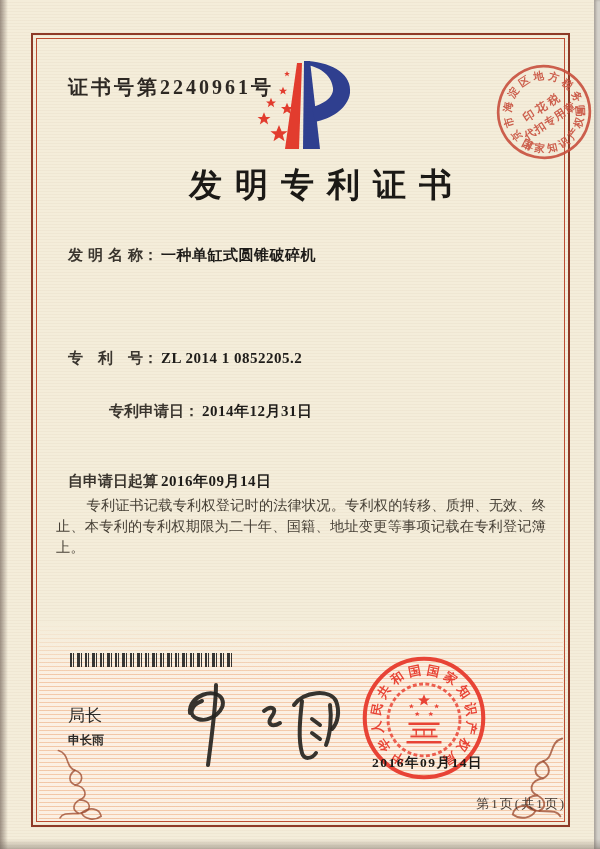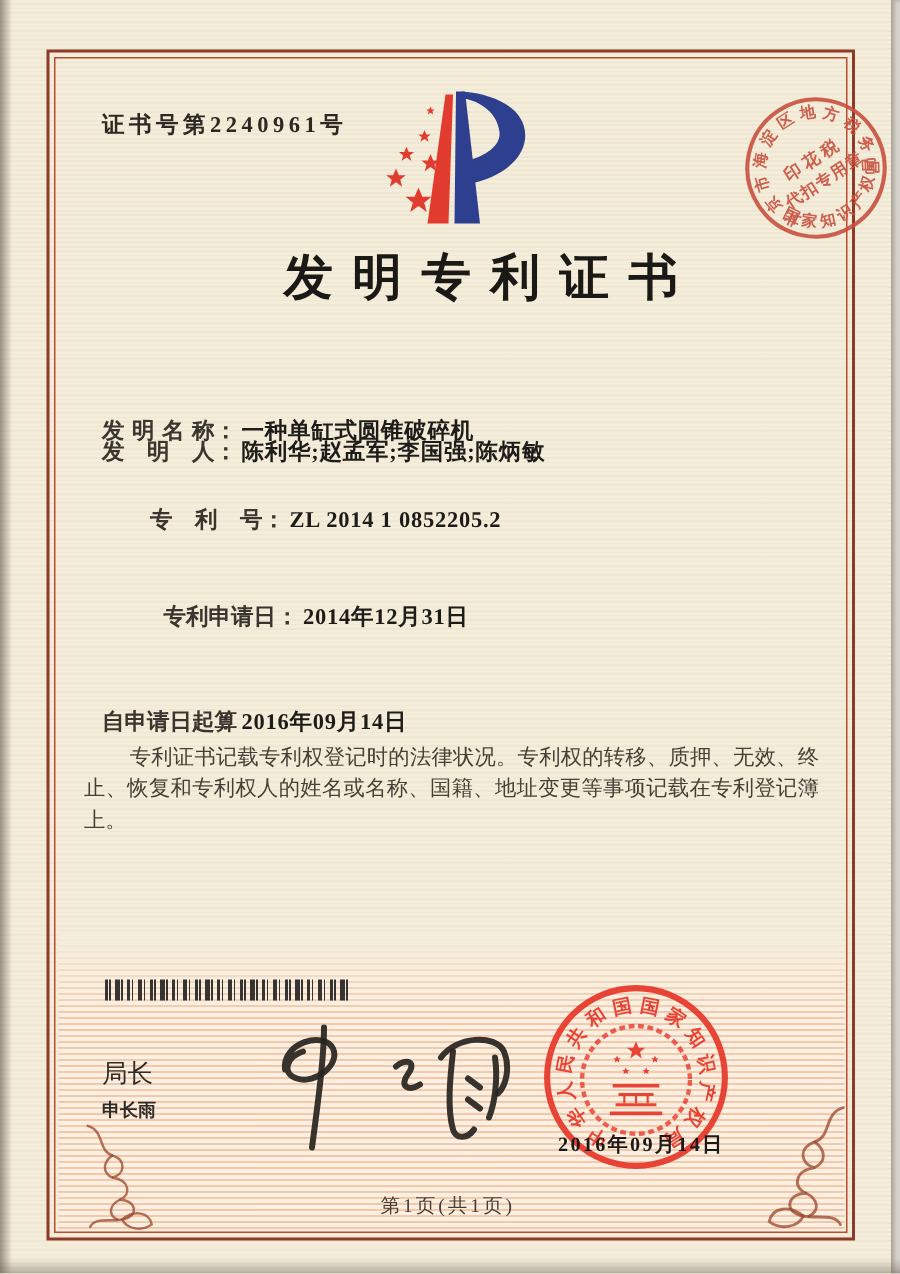--- a/index.html
+++ b/index.html
@@ -19,32 +19,32 @@
     background:repeating-linear-gradient(180deg,
       rgba(243,173,131,0.55) 0px, rgba(243,173,131,0.55) 1.4px,
       rgba(252,240,228,0.95) 1.4px, rgba(252,240,228,0.95) 4px);}
   .stripes::before{content:"";position:absolute;left:0;top:0;width:100%;height:55px;
     background:linear-gradient(180deg,#f4edda 0%, rgba(244,237,218,0) 100%);}
   
   .frame-outer{position:absolute;left:31px;top:33px;width:535px;height:790px;
                border:2.5px solid #8d3a27;z-index:2;}
   .frame-inner{position:absolute;left:3px;top:3px;right:3px;bottom:3px;border:1.3px solid #bc4c31;}
   
-  .cert-no{position:absolute;left:68px;top:74px;font-size:15px;letter-spacing:3px;
+  .cert-no{position:absolute;left:68px;top:74px;font-size:20px;letter-spacing:3px;
            color:#2d2823;font-weight:600;z-index:5;}
   .logo{position:absolute;left:242px;top:57px;width:128px;height:100px;z-index:5;}
   .title{position:absolute;left:0;top:163px;width:600px;text-align:center;font-size:33px;
          font-weight:700;letter-spacing:13px;box-sizing:border-box;
          color:#1b1916;z-index:5;margin-left:27px;}
   
   .field{position:absolute;left:68px;font-size:15px;color:#3a352e;z-index:5;white-space:nowrap;}
   .field .lbl{display:inline-block;width:75px;text-align:justify;text-align-last:justify;font-weight:600;}
   .field .colon{font-weight:600;}
   .field .val{font-weight:700;margin-left:3px;letter-spacing:0.5px;color:#1e1c19;}
-  .f0{top:246px;margin-top:32px;} .f1{top:292px;} .f2{top:337px;margin-left:32px;} .f3{top:402px;margin-left:41px;} .f4{top:427px;} .f5{top:472px;}
+  .f0{top:246px;} .f1{top:292px;} .f2{top:349px;} .f3{top:402px;margin-left:41px;} .f4{top:427px;} .f5{top:472px;}
   
   .body-text{position:absolute;left:56px;top:495px;width:490px;font-size:14.2px;line-height:21px;
              color:#453f35;text-align:justify;z-index:5;}
   .body-text p{margin:0;text-indent:2.15em;}
   
   .barcode{position:absolute;left:70px;top:653px;width:162px;height:14px;opacity:0.88;z-index:6;
     background:repeating-linear-gradient(90deg,
       #1c1c1c 0 2px, rgba(0,0,0,0) 2px 3px,
       #1c1c1c 3px 4px, rgba(0,0,0,0) 4px 7px,
       #1c1c1c 7px 10px, rgba(0,0,0,0) 10px 11px,
@@ -73,21 +73,21 @@
   .tax-stamp .arc-top text{font-size:10px;}
   .tax-stamp .arc-bottom text{font-size:10px;}
   .tax-stamp .ctr1{font-size:11px;letter-spacing:3px;}
   .tax-stamp .ctr2{font-size:10.5px;letter-spacing:1px;}
   
   .flourish{position:absolute;z-index:3;}
   .flourish path{stroke:#9a4529;stroke-width:2;fill:none;stroke-linecap:round;opacity:0.75;}
   .flourish-right{left:490px;top:730px;width:76px;height:92px;}
   .flourish-left{left:40px;top:744px;width:96px;height:78px;transform:scaleX(-1);}
   
-  .footer{position:absolute;left:31px;top:795px;width:535px;text-align:center;font-size:13px;
+  .footer{position:absolute;left:31px;top:795px;width:535px;text-align:right;font-size:13px;
           letter-spacing:2px;color:#473c34;z-index:6;}
 </style>
 </head>
 <body>
 
 <div class="page">
 
   <div class="stripes"></div>
 
   <div class="frame-outer">
@@ -110,35 +110,32 @@
       <polygon points="62,4 68,4 78,92 61,92"></polygon>
       <path d="M66,4 C 92,6 110,18 108,36 C 106,52 88,62 73,65 L 70,50 C 82,47 92,40 91,31 C 90,20 80,10 64,8 Z"></path>
     </g>
   </svg>
 
   <div class="title">发明专利证书</div>
 
   <div class="field f0">
     <span class="lbl">发明名称</span><span class="colon">：</span><span class="val">一种单缸式圆锥破碎机</span>
   </div>
-  <div class="field f1">
-    <span class="lbl">发明人</span><span class="colon">：</span><span class="val">陈利华;赵孟军;李国强;陈炳敏</span>
-  </div>
   <div class="field f2">
     <span class="lbl">专利号</span><span class="colon">：</span><span class="val">ZL 2014 1 0852205.2</span>
   </div>
   <div class="field f3">
     <span class="lbl">专利申请日</span><span class="colon">：</span><span class="val">2014年12月31日</span>
   </div>
   <div class="field f5">
     <span class="lbl">自申请日起算</span><span class="colon">：</span><span class="val">2016年09月14日</span>
   </div>
 
   <div class="body-text">
-    <p>专利证书记载专利权登记时的法律状况。专利权的转移、质押、无效、终止、恢复和专利权人的姓名或名称、国籍、地址变更等事项记载在专利登记簿上。</p>
+    <p>专利证书记载专利权登记时的法律状况。专利权的转移、质押、无效、终止、本专利的专利权期限为二十年、国籍、地址变更等事项记载在专利登记簿上。</p>
   </div>
 
   <div class="barcode"></div>
 
   <div class="officer-title">局长</div>
   <div class="officer-name">申长雨</div>
 
   <svg class="signature" viewBox="0 0 175 95">
     <path d="M18,38 C 16,20 44,12 50,24 C 55,35 38,48 26,44 C 16,41 18,30 30,26"></path>
     <path d="M44,10 C 44,30 40,60 36,90"></path>

